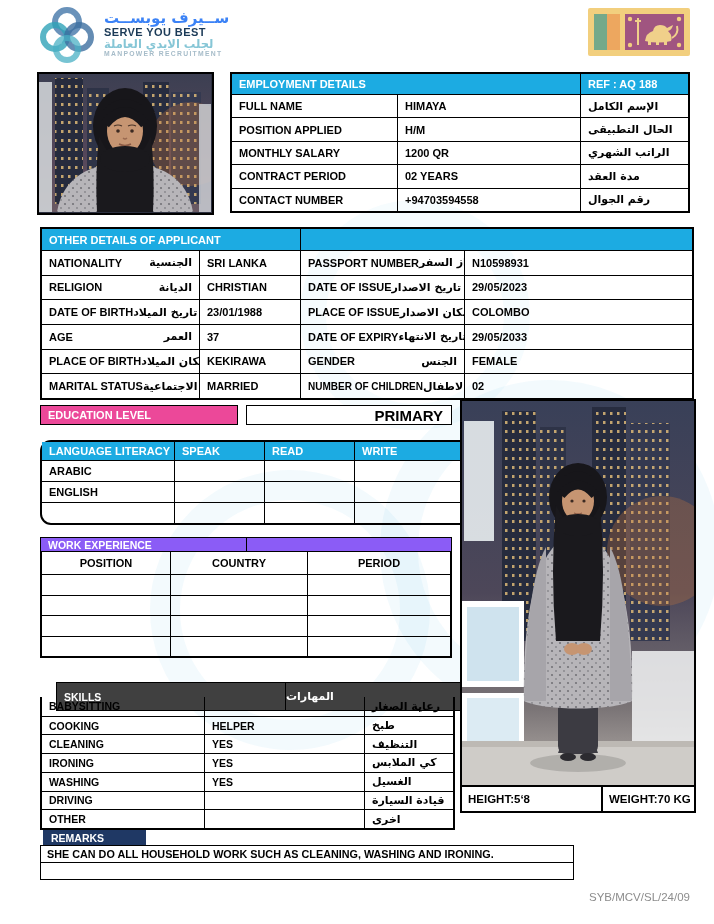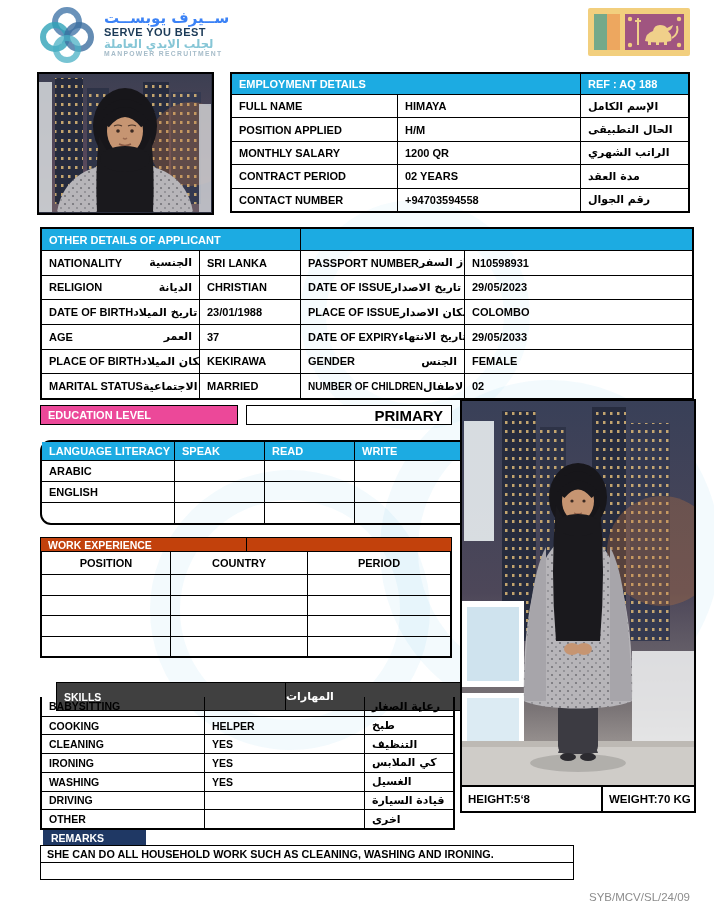--- a/index.html
+++ b/index.html
@@ -56,21 +56,21 @@
   .other { left:40px; top:227px; width:654px; height:173px; grid-template-columns:157px 101px 164px 1fr; grid-template-rows:21px repeat(6,1fr); }
 
   
   .edu-label { left:40px; top:405px; width:198px; height:20px; background:#ec4899; border:1.5px solid #000; color:#fff; display:flex; align-items:center; padding-left:7px; font-size:11px; font-weight:700; }
   .edu-value { left:246px; top:405px; width:206px; height:20px; background:#fff; border:1.5px solid #000; display:flex; align-items:center; justify-content:flex-end; padding-right:8px; font-size:15px; font-weight:700; }
 
   
   .lang { left:40px; top:440px; width:450px; height:85px; grid-template-columns:132px 90px 90px 1fr; grid-template-rows:18px repeat(3,1fr);border-radius:11px; }
 
   
-  .workbar { left:40px; top:537px; width:412px; height:15px; background:#c2410c; border:1.5px solid #000; display:flex; }
+  .workbar { left:40px; top:537px; width:412px; height:15px; background:#8b5cf6; border:1.5px solid #000; display:flex; }
   .workbar .wb1 { width:205px; display:flex; align-items:center; padding-left:7px; color:#fff; font-size:10.5px; font-weight:700; }
   .workbar .wb2 { flex:1; border-left:1.5px solid #000; }
   .work { left:40px; top:552px; width:412px; height:106px; grid-template-columns:128px 137px 1fr; grid-template-rows:22px repeat(4,1fr); border-top-width:0; }
 
   
   .skillbar { left:56px; top:682px; width:415px; height:29px; background:#404040; border:1.5px solid #000; display:flex; }
   .skillbar .sb1 { width:228px; display:flex; align-items:center; padding-left:7px; color:#fff; font-size:10.5px; font-weight:700; }
   .skillbar .sb2 { flex:1; border-left:1.5px solid #000; display:flex; align-items:center; justify-content:flex-end; padding-right:8px; color:#fff; font-size:11px; font-weight:700; }
   .skills { left:40px; top:697px; width:415px; height:133px; grid-template-columns:162px 160px 1fr; grid-template-rows:repeat(7,1fr); border-top-width:0; }
   .skills .cell { font-size:10.5px; }

